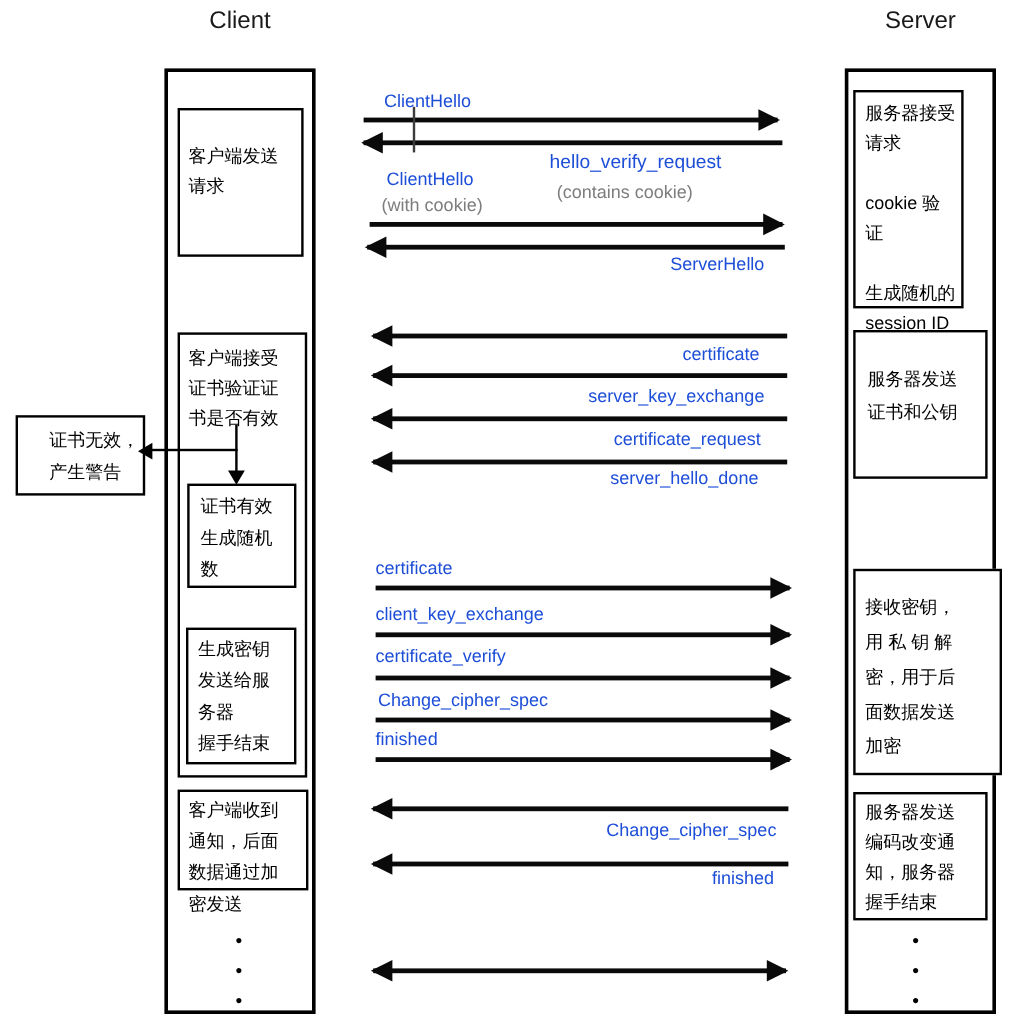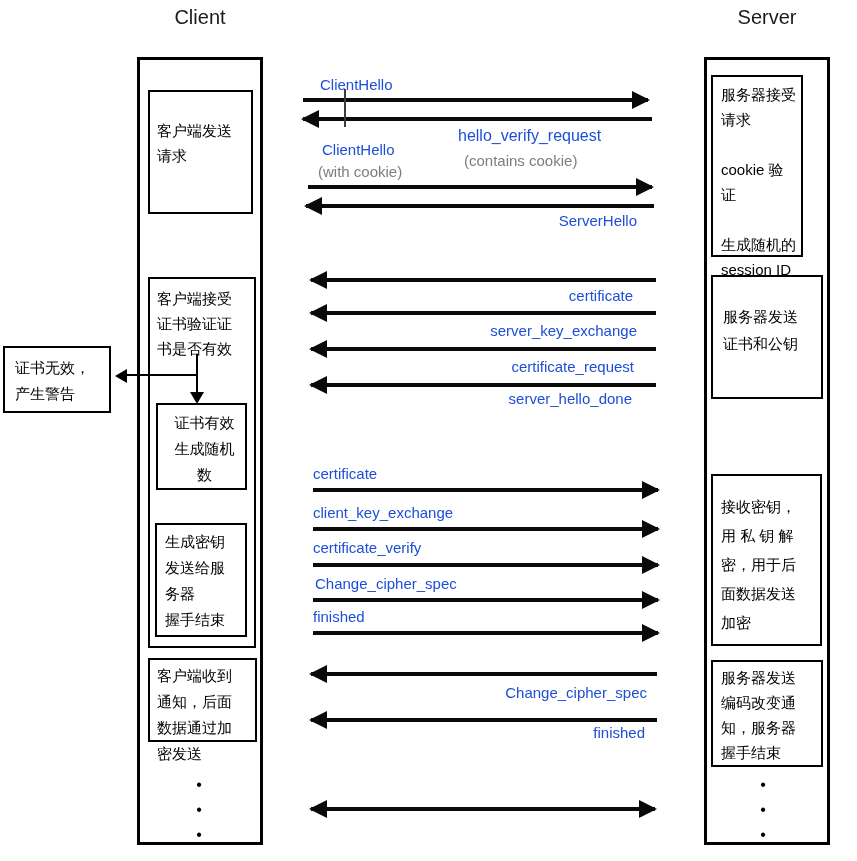--- a/index.html
+++ b/index.html
@@ -36,55 +36,55 @@
 
   <div class="title" style="left:135px;top:6px;">Client</div>
   <div class="title" style="left:702px;top:6px;">Server</div>
 
   <div class="obox" style="left:137px;top:57px;width:126px;height:788px;"></div>
   <div class="ibox" style="left:148px;top:90px;width:105px;height:124px;padding:26px 6px 0 7px;">客户端发送
 请求</div>
   <div class="ibox" style="left:148px;top:277px;width:108px;height:371px;padding:7px 5px 0 7px;">客户端接受
 证书验证证
 书是否有效</div>
-  <div class="ibox" style="left:156px;top:403px;width:91px;height:87px;padding:5px 3px 0 9px;line-height:26px;text-align:center;">证书有效
+  <div class="ibox" style="left:156px;top:403px;width:91px;height:87px;padding:5px 3px 0 9px;line-height:26px;">证书有效
 生成随机
 数</div>
   <div class="ibox" style="left:155px;top:523px;width:92px;height:114px;padding:4px 3px 0 8px;line-height:26px;">生成密钥
 发送给服
 务器
 握手结束</div>
   <div class="ibox" style="left:148px;top:658px;width:109px;height:84px;padding:3px 3px 0 7px;line-height:26px;">客户端收到
 通知，后面
 数据通过加
 密发送</div>
   <div class="dots" style="left:188px;top:772px;">
     <span>•</span>
     <span>•</span>
     <span>•</span>
   </div>
 
-  <div class="ibox" style="left:3px;top:346px;width:108px;height:67px;padding:7px 3px 0 10px;line-height:26px;">证书无效，
+  <div class="ibox" style="left:13px;top:346px;width:108px;height:67px;padding:7px 3px 0 26px;line-height:26px;">证书无效，
 产生警告</div>
   <div class="vline" style="left:196px;top:354px;height:40px;"></div>
   <div class="tri-down" style="left:190px;top:392px;"></div>
   <div class="hline" style="left:126px;top:374px;width:72px;"></div>
   <div class="tri-left" style="left:115px;top:369px;"></div>
 
   <div class="obox" style="left:704px;top:57px;width:126px;height:788px;"></div>
   <div class="ibox" style="left:711px;top:75px;width:92px;height:182px;padding:5px 3px 0 8px;">服务器接受
 请求
 
 cookie 验证
 
 生成随机的
 session ID</div>
   <div class="ibox" style="left:711px;top:275px;width:112px;height:124px;padding:26px 3px 0 10px;line-height:27px;">服务器发送
 证书和公钥</div>
-  <div class="ibox" style="left:711px;top:474px;width:111px;height:172px;padding:16px 3px 0 8px;line-height:29px;">接收密钥，
+  <div class="ibox" style="left:711px;top:474px;width:124px;height:172px;padding:16px 3px 0 8px;line-height:29px;">接收密钥，
 用 私 钥 解
 密，用于后
 面数据发送
 加密</div>
   <div class="ibox" style="left:711px;top:660px;width:112px;height:107px;padding:3px 3px 0 8px;">服务器发送
 编码改变通
 知，服务器
 握手结束</div>
   <div class="dots" style="left:752px;top:772px;">
     <span>•</span>

